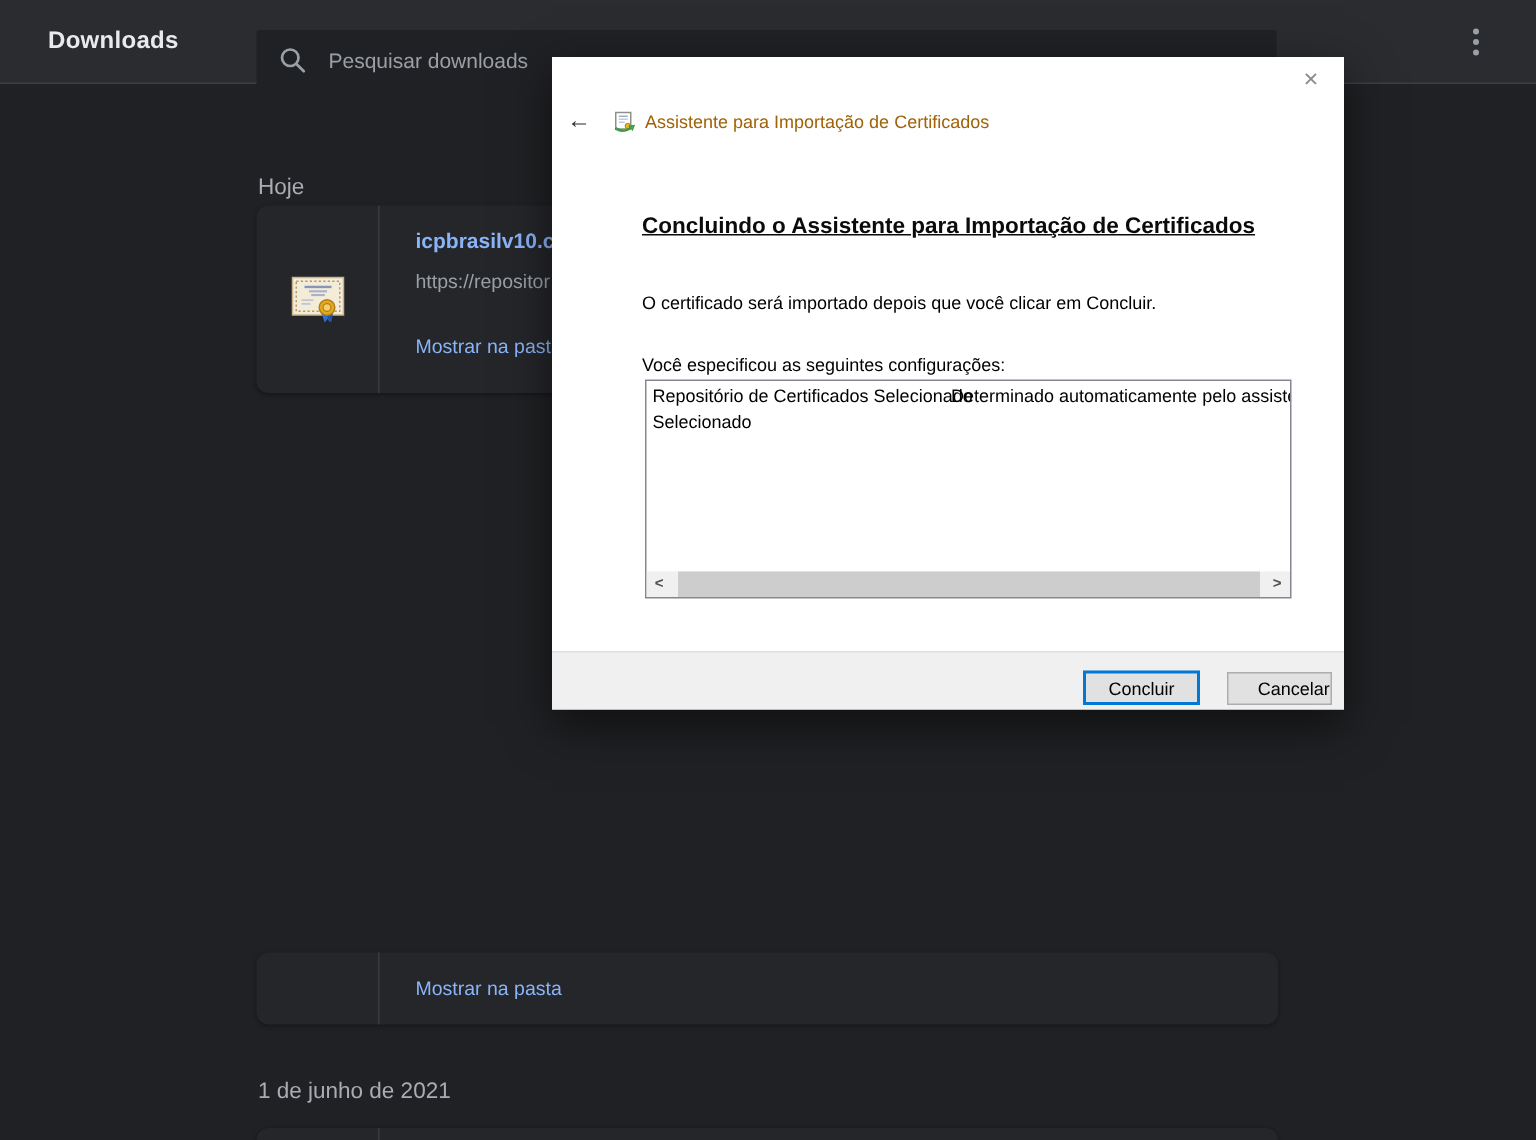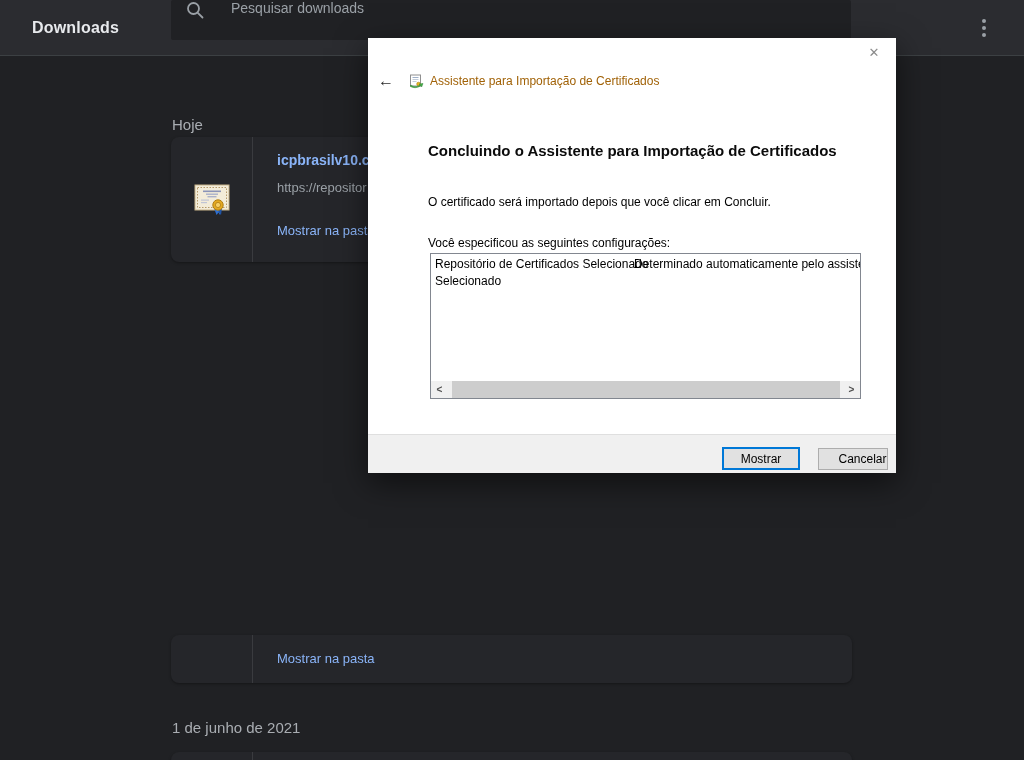--- a/index.html
+++ b/index.html
@@ -4,22 +4,22 @@
 <style>
   * { margin:0; padding:0; box-sizing:border-box; }
   html,body { width:1024px; height:760px; overflow:hidden; }
   body { background:#202124; font-family:"Liberation Sans", sans-serif; position:relative; }
 
   
   .toolbar { position:absolute; left:0; top:0; width:1024px; height:56px;
              background:#2b2c30; border-bottom:1px solid #3c4043; z-index:5;padding-left:16px; }
   .toolbar-title { position:absolute; left:32px; top:0; height:56px; display:flex; align-items:center;
                    color:#e8eaed; font-size:16px; font-weight:600; letter-spacing:.2px; }
-  .searchbox { position:absolute; left:171px; top:0; width:680px; height:40px; background:#202124;
-               border-radius:2px; display:flex; padding-left:14px; cursor:text;gap:12px; }
+  .searchbox { position:absolute; left:171px; top:20px; width:680px; height:40px; background:#202124;
+               border-radius:2px; display:flex; align-items:center; padding-left:14px; cursor:text; }
   .searchbox .mag { width:20px; height:20px; margin-right:14px; flex:none; }
   .search-ph { color:#9aa0a6; font-size:14px; }
   .menu-dots { position:absolute; right:22px; top:10px; width:36px; height:36px; display:flex;
                flex-direction:column; align-items:center; justify-content:center; gap:3px; cursor:pointer; }
   .menu-dots i { width:4px; height:4px; border-radius:50%; background:#9aa0a6; }
 
   
   .section-header { position:absolute; left:172px; color:#a9adb2; font-size:15px; }
   .hdr-today { top:116px; }
   .hdr-date  { top:719px; }
@@ -42,21 +42,21 @@
 
   
   .dialog { position:absolute; left:368px; top:38px; width:528px; height:435px; background:#ffffff;
             z-index:10; box-shadow:0 10px 30px rgba(0,0,0,.55); font-size:12px; color:#000; }
   .dlg-close { position:absolute; top:0; right:0; width:44px; height:28px; display:flex; align-items:center;
                justify-content:center; color:#8c8c8c; font-size:13px; cursor:pointer; }
   .dlg-header { position:absolute; top:30px; left:0; right:0; height:26px; display:flex; align-items:center; }
   .dlg-back { width:24px; margin-left:6px; font-size:16px; color:#2b2b2b; text-align:center; cursor:pointer; }
   .dlg-appicon { width:16px; height:16px; margin-left:10px; flex:none; }
   .dlg-title { margin-left:6px; color:#a16207; font-size:12px; }
-  .dlg-heading { position:absolute; left:60px; top:104px; right:30px; font-size:15px; font-weight:700; color:#0b0b0b; }
+  .dlg-heading { position:absolute; left:60px; top:104px; right:30px; font-size:15px; font-weight:700; color:#0b0b0b;text-decoration:underline; }
   .dlg-body { position:absolute; left:60px; top:157px; right:30px; font-size:12px; }
   .dlg-settings-label { position:absolute; left:60px; top:198px; font-size:12px; }
   .dlg-listbox { position:absolute; left:62px; top:215px; width:431px; height:146px; background:#fff;
                  border:1px solid #828790; overflow:hidden; }
   .lb-row { display:flex; padding:0 4px; line-height:17px; }
   .lb-row:first-child { padding-top:2px; }
   .lb-col1 { width:199px; flex:none; white-space:nowrap; }
   .lb-col2 { white-space:nowrap; }
   .dlg-hscroll { position:absolute; left:0; right:0; bottom:0; height:17px; background:#f0f0f0;
                  display:flex; align-items:stretch; }
@@ -153,16 +153,16 @@
     </div>
     <div class="dlg-hscroll">
       <div class="sb-arrow">&lt;</div>
       <div class="sb-thumb"></div>
       <div class="sb-spacer"></div>
       <div class="sb-arrow">&gt;</div>
     </div>
   </div>
 
   <div class="dlg-footer">
-    <div class="btn btn-finish">Mostrar</div>
+    <div class="btn btn-finish">Concluir</div>
     <div class="btn btn-cancel">Cancelar</div>
   </div>
 </div>
 
 </body></html>

